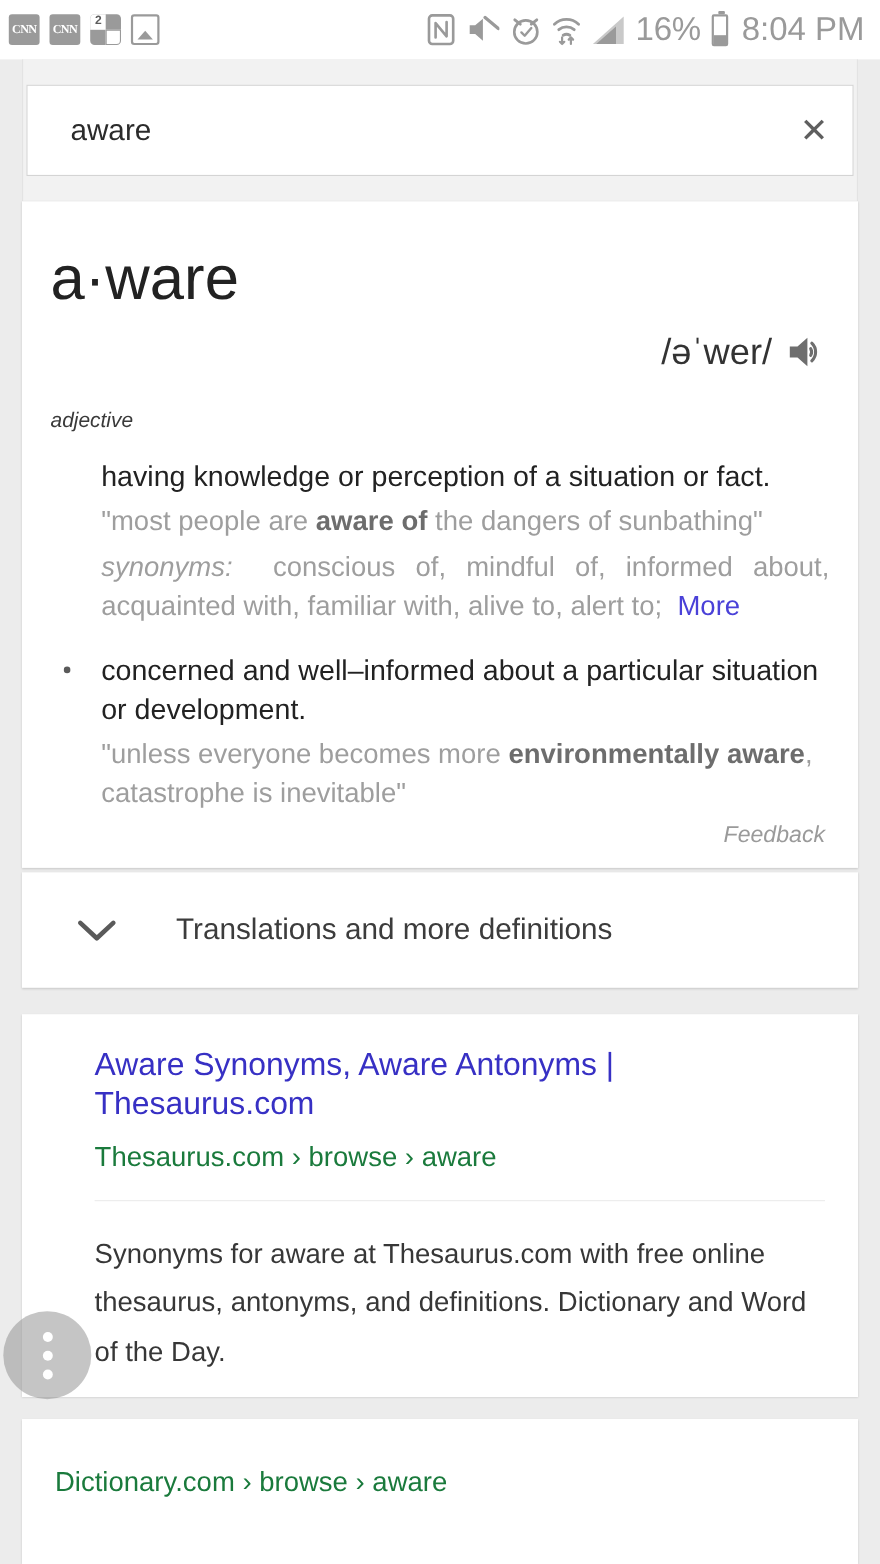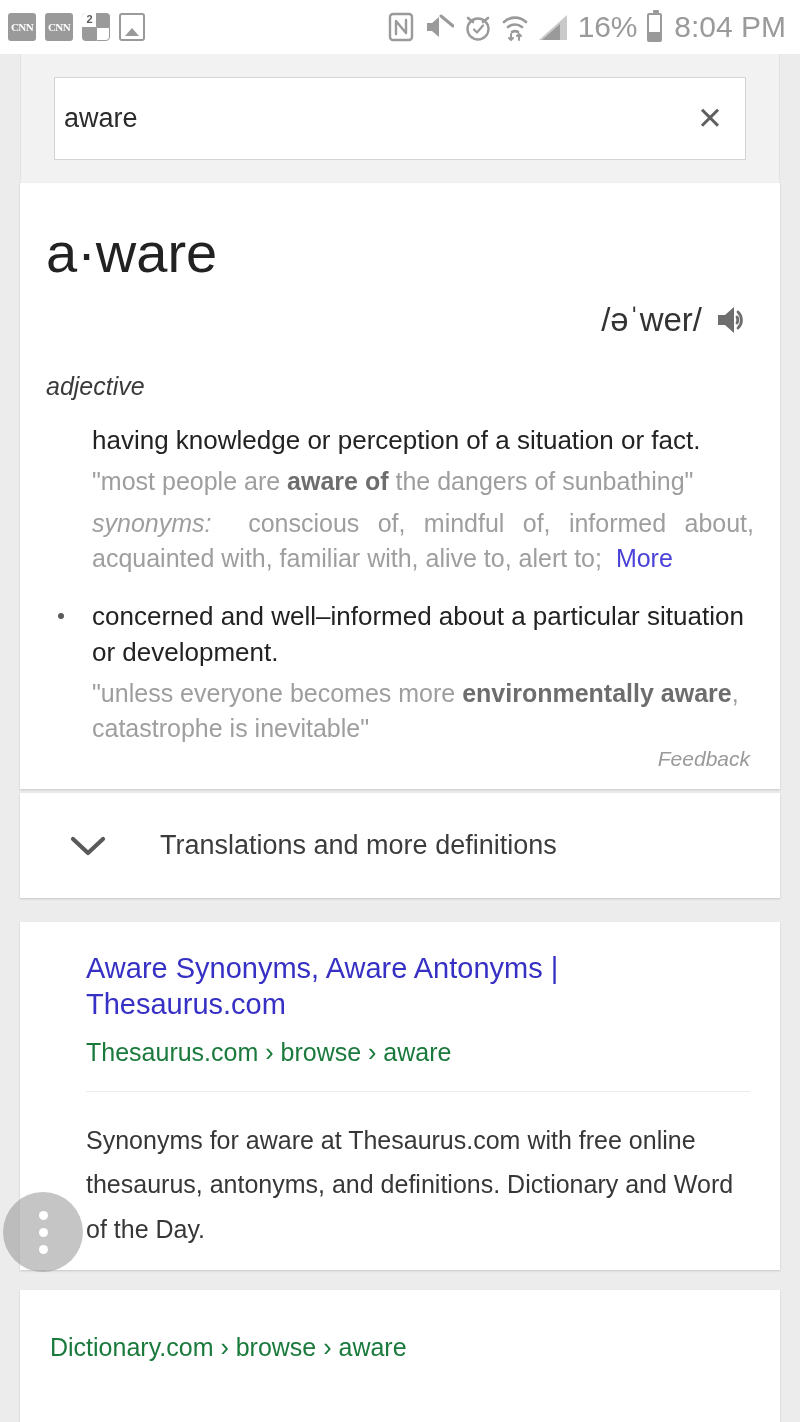--- a/index.html
+++ b/index.html
@@ -51,39 +51,39 @@
   .battery:before { content:""; position:absolute; top:-5px; left:3.5px; width:6px; height:3px; background:#9a9a9a; border-radius:1px;}
   .battery .lvl { width:100%; background:#9a9a9a; }
 
   
   .searchwrap {
     position: absolute; top: 54px; left: 20px; width: 760px; height: 129px;
     background: #f2f2f2; border-left: 1px solid #e3e3e3; border-right: 1px solid #e3e3e3;
     display: flex; align-items: center; justify-content: center;
   }
   .searchbox {
-    width: 692px; height: 83px; background: #ffffff; border: 1.5px solid #d4d4d4;
-    display: flex; align-items: center; padding: 0 22px 0 9px;
+    width: 752px; height: 83px; background: #ffffff; border: 1.5px solid #d4d4d4;
+    display: flex; align-items: center; padding: 0 22px 0 39px;
   }
   .searchbox .q { font-size: 27px; color: #2b2b2b; flex: 1; }
   .clear-x { font-size: 31px; color: #5f5f5f; line-height: 1; font-weight: 300; cursor: pointer; }
 
   
   .card { background: #ffffff; box-shadow: 0 1px 2px rgba(0,0,0,0.16); }
 
   .defcard {
     position: absolute; top: 183px; left: 20px; width: 760px; height: 606px;
     padding: 0 26px;
   }
   .headword { font-size: 56px; color: #222222; font-weight: 400; letter-spacing: 0px;
     margin-top: 42px; line-height: 1; }
   .phonetic-row { display: flex; align-items: center; gap: 14px; margin-top: 20px; justify-content: flex-end; }
   .phonetic { font-size: 33px; color: #333333; }
   .spk { display: inline-flex; }
-  .pos { font-size: 25px; color: #3a3a3a; font-style: italic; margin-top: 33px; }
+  .pos { font-size: 19px; color: #3a3a3a; font-style: italic; margin-top: 33px; }
 
   .senses { margin-top: 22px; }
   .sense { position: relative; padding-left: 46px; }
   .sense2 { margin-top: 22px; }
   .bullet { position: absolute; left: 12px; top: 14px; width: 6px; height: 6px;
     border-radius: 50%; background: #5a5a5a; }
   .defline { font-size: 26px; color: #222222; line-height: 1.38; }
   .example { font-size: 25px; color: #9e9e9e; line-height: 1.4; margin-top: 5px; }
   .example b { color: #6d6d6d; font-weight: bold; }
   .synline { font-size: 25px; color: #9e9e9e; line-height: 1.42; margin-top: 7px;

